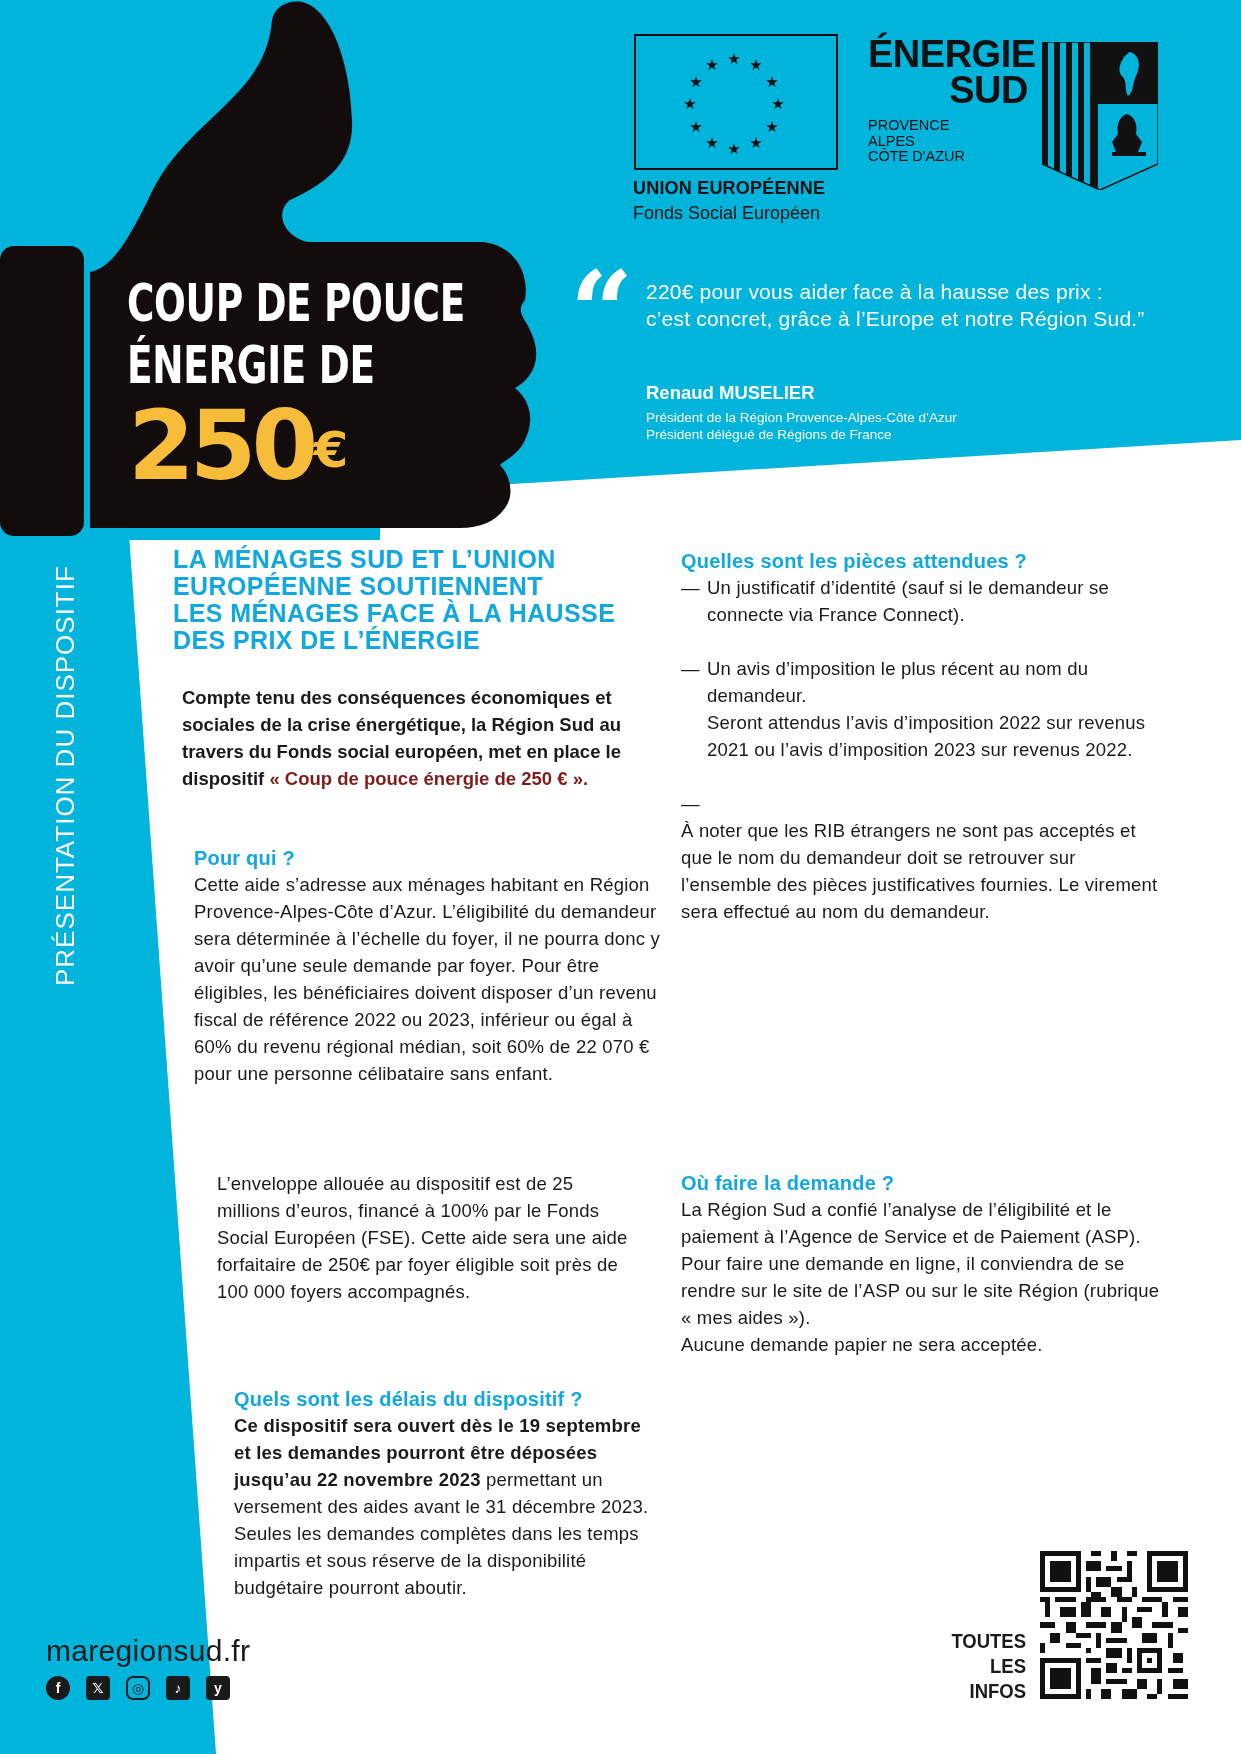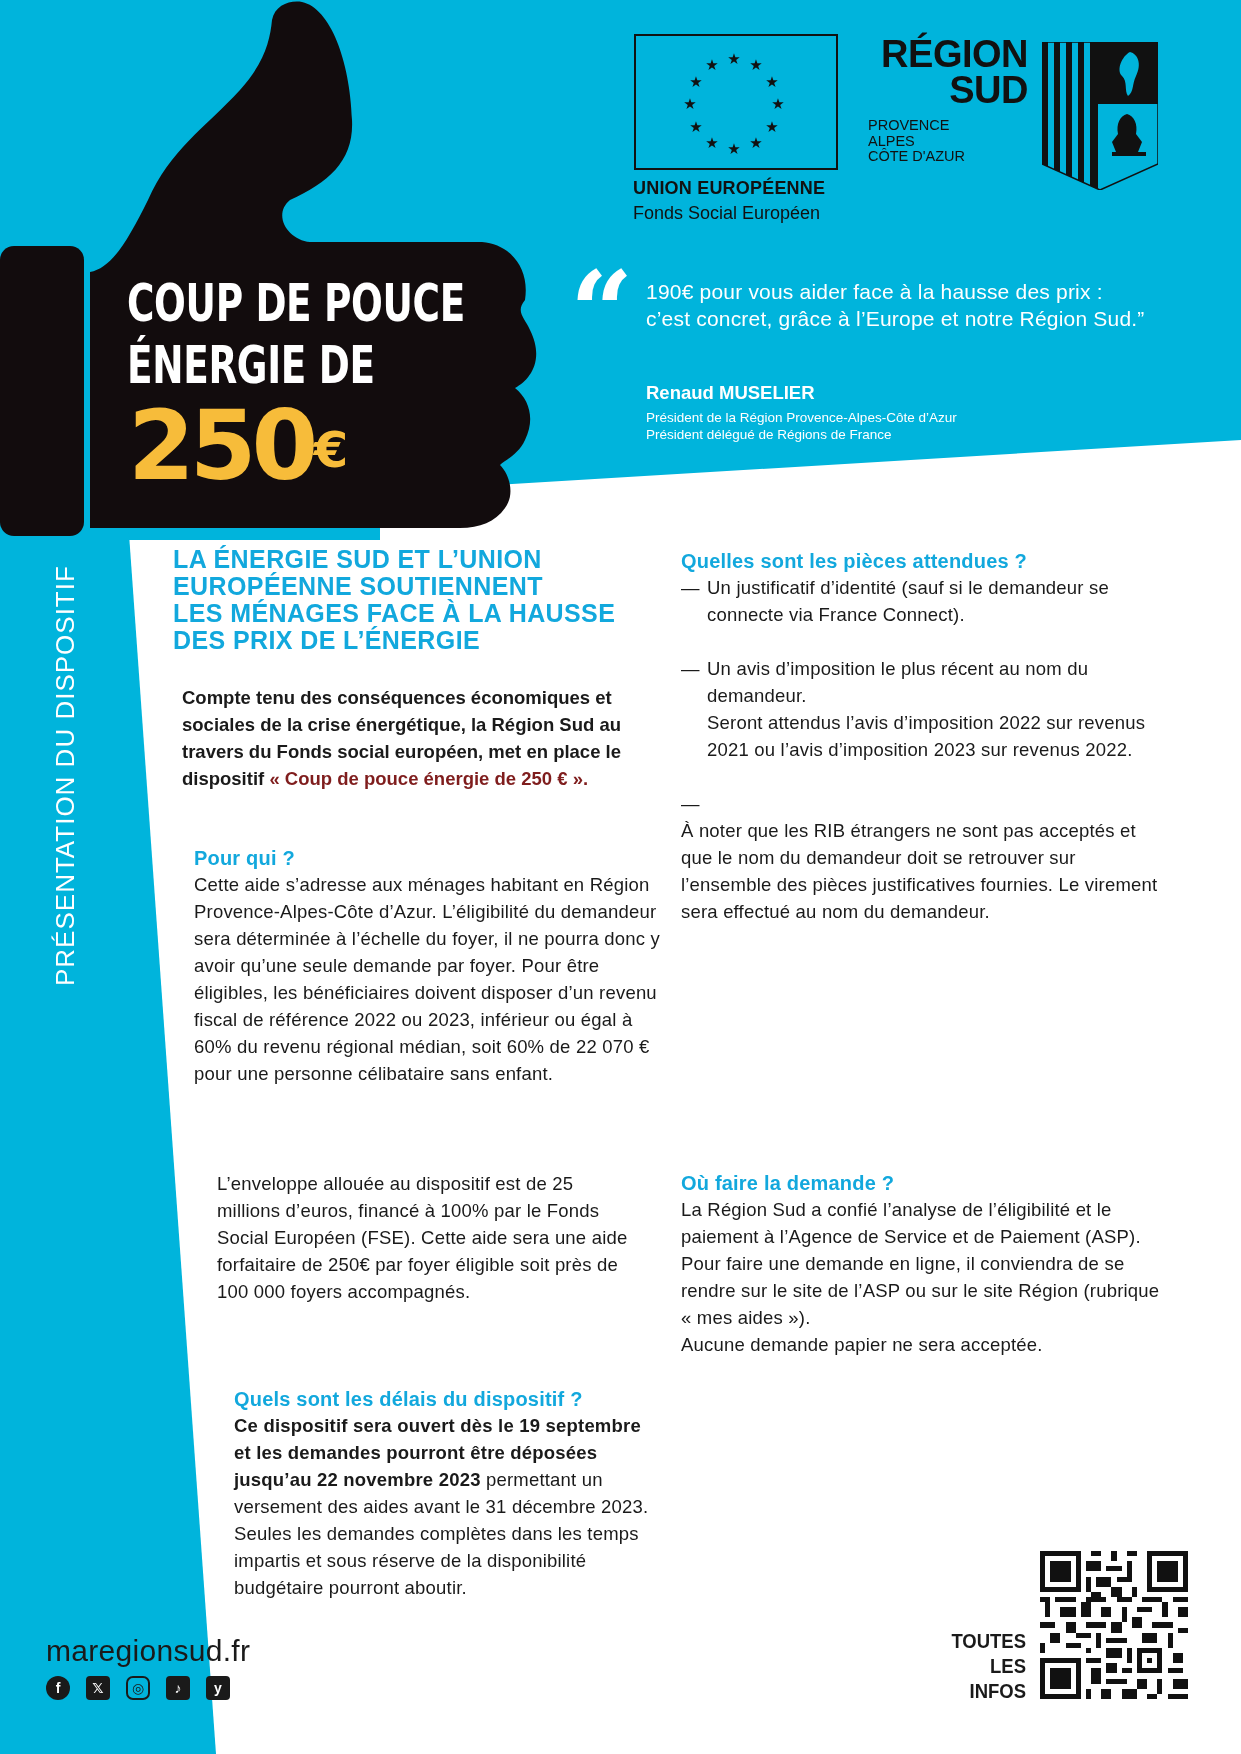--- a/index.html
+++ b/index.html
@@ -99,21 +99,21 @@
   <span class="eu-star" style="left:76px;top:106px">★</span>
   <span class="eu-star" style="left:60px;top:90px">★</span>
   <span class="eu-star" style="left:54px;top:67px">★</span>
   <span class="eu-star" style="left:60px;top:45px">★</span>
   <span class="eu-star" style="left:76px;top:28px">★</span>
 </div>
 <div class="abs layer eu-title">UNION EUROPÉENNE</div>
 <div class="abs layer eu-sub">Fonds Social Européen</div>
 
 <div class="abs layer region-title">
-  <div>RÉGION</div>
+  <div>ÉNERGIE</div>
   <div>SUD</div>
 </div>
 <div class="abs layer region-sub">
   <div>PROVENCE</div>
   <div>ALPES</div>
   <div>CÔTE D'AZUR</div>
 </div>
 <svg class="abs layer crest" viewBox="0 0 116 148">
   <defs>
     <clipPath id="shield">
@@ -136,31 +136,31 @@
   <path d="M0,0 L116,0 L116,122 L58,148 L0,122 Z" fill="none" stroke="#111" stroke-width="1.5"></path>
 </svg>
 
 <div class="abs layer thumb-title">
   <div>COUP DE POUCE</div>
   <div>ÉNERGIE DE</div>
 </div>
 <div class="abs layer thumb-amount"><span>250</span><sup>€</sup></div>
 
 <div class="abs layer quote-mark">“</div>
-<div class="abs layer quote-text">190€ pour vous aider face à la hausse des prix : c’est concret, grâce à l’Europe et notre Région Sud.”</div>
+<div class="abs layer quote-text">220€ pour vous aider face à la hausse des prix : c’est concret, grâce à l’Europe et notre Région Sud.”</div>
 <div class="abs layer quote-author">Renaud MUSELIER</div>
 <div class="abs layer quote-role">
   <div>Président de la Région Provence-Alpes-Côte d’Azur</div>
   <div>Président délégué de Régions de France</div>
 </div>
 
 <div class="abs layer side-label">PRÉSENTATION DU DISPOSITIF</div>
 
 <div class="abs layer headline">
-  <div>LA ÉNERGIE SUD ET L’UNION</div>
+  <div>LA MÉNAGES SUD ET L’UNION</div>
   <div>EUROPÉENNE SOUTIENNENT</div>
   <div>LES MÉNAGES FACE À LA HAUSSE</div>
   <div>DES PRIX DE L’ÉNERGIE</div>
 </div>
 
 <div class="abs layer intro"><span>Compte tenu des conséquences économiques et sociales de la crise énergétique, la Région Sud au travers du Fonds social européen, met en place le dispositif </span><span class="hl">« Coup de pouce énergie de 250 € ».</span></div>
 
 <div class="abs layer left-sec" style="left:194px; top:845px;">
   <div class="sec-title">Pour qui ?</div>
   <div class="sec-body">Cette aide s’adresse aux ménages habitant en Région Provence-Alpes-Côte d’Azur. L’éligibilité du demandeur sera déterminée à l’échelle du foyer, il ne pourra donc y avoir qu’une seule demande par foyer. Pour être éligibles, les bénéficiaires doivent disposer d’un revenu fiscal de référence 2022 ou 2023, inférieur ou égal à 60% du revenu régional médian, soit 60% de 22 070 € pour une personne célibataire sans enfant.</div>

